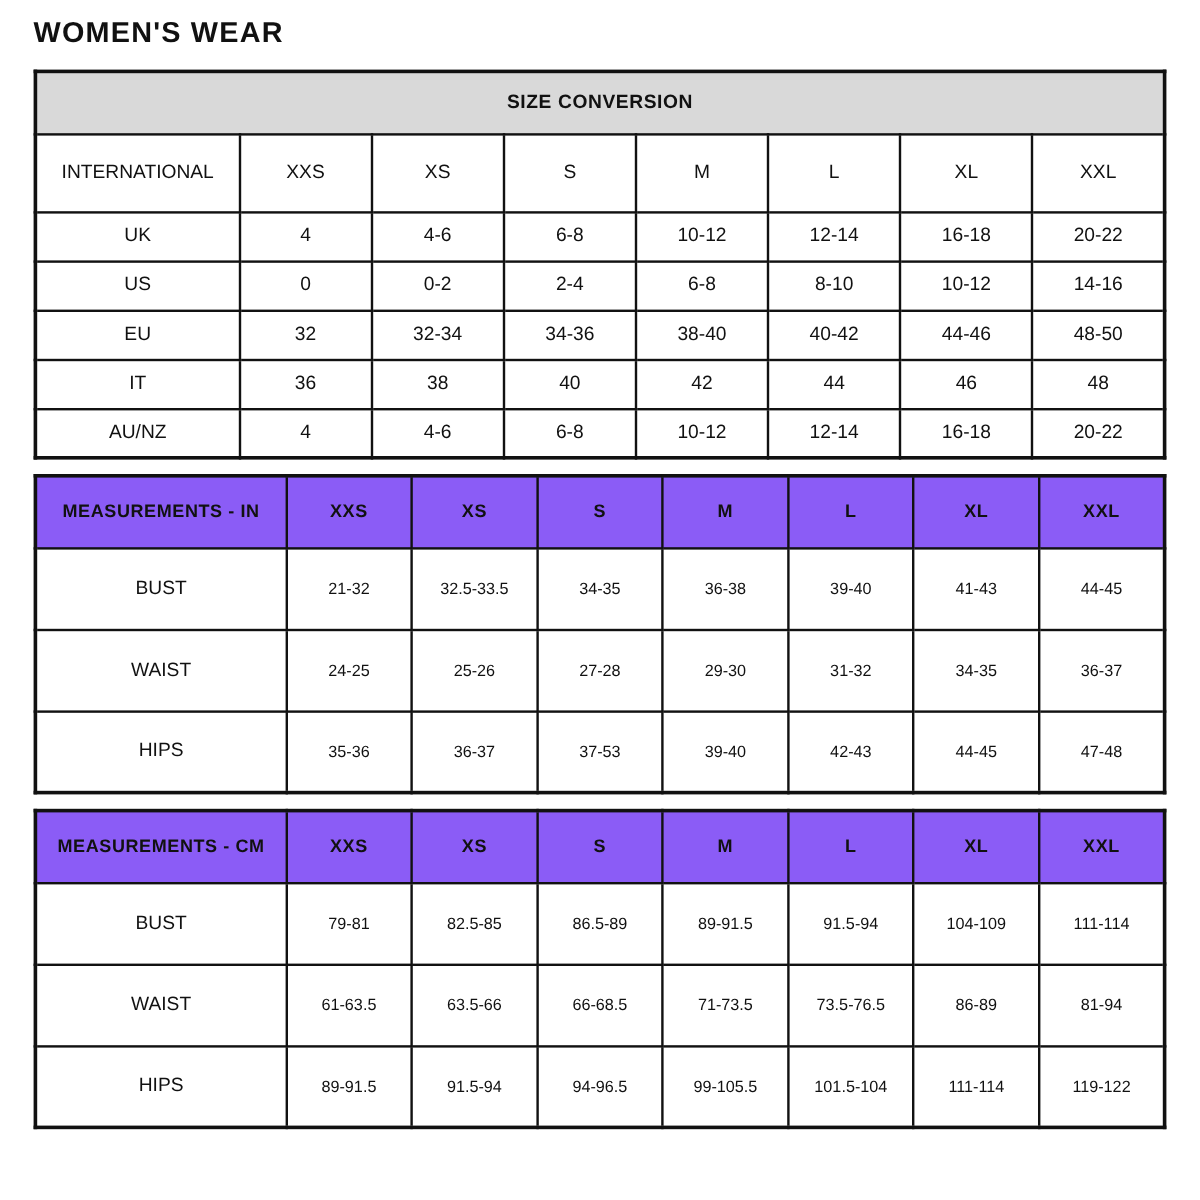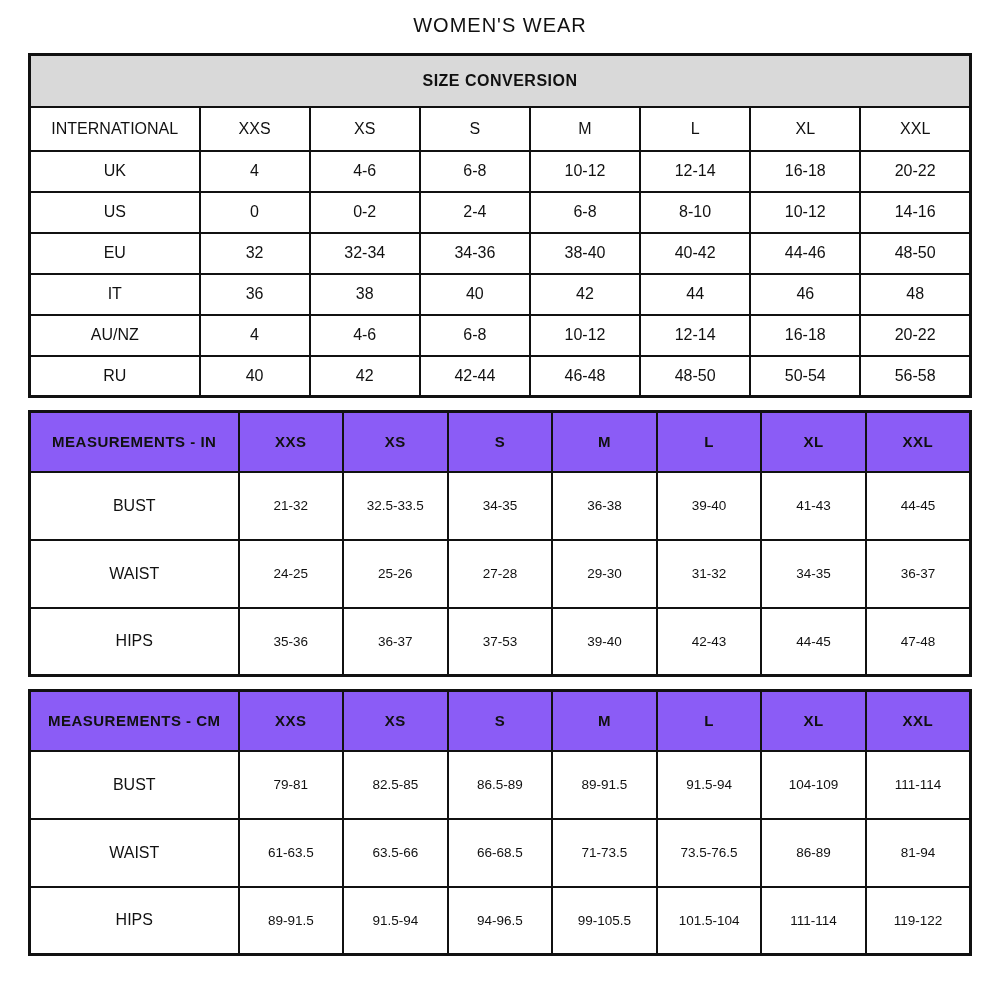--- a/index.html
+++ b/index.html
@@ -8,23 +8,23 @@
     background: #ffffff;
     font-family: "Liberation Sans", "DejaVu Sans", sans-serif;
     color: #111111;
   }
   .page {
     width: 1000px;
     height: 1000px;
     padding: 14px 28px 14px 28px;
   }
   .page-title {
-    text-align: center;
-    font-size: 20px;
-    font-weight: 400;
+    text-align: left;
+    font-size: 24px;
+    font-weight: 700;
     letter-spacing: 1px;
     margin-bottom: 16px;
   }
   table {
     width: 944px;
     border-collapse: collapse;
     table-layout: fixed;
     text-align: center;
   }
   table + table { margin-top: 12px; }
@@ -36,21 +36,21 @@
   }
   .t1 { border: 3px solid #111111; }
   .t2 { border: 3px solid #111111; }
   .table-head {
     background: #d9d9d9;
     font-weight: 700;
     font-size: 16px;
     letter-spacing: 0.5px;
     height: 52px;
   }
-  .t1 .col-head-row td { height: 44px; font-size: 16px; }
+  .t1 .col-head-row td { height: 65px; font-size: 16px; }
   .t1 .data-row td { height: 41px; font-size: 16px; }
   .t2 .col-head-row td {
     height: 60px;
     background: #8b5cf6;
     font-weight: 700;
     font-size: 15px;
     letter-spacing: 0.5px;
   }
   .t2 .data-row td { height: 68px; font-size: 13.5px; }
   .t2 .data-row td.row-label { font-size: 16px; }
@@ -129,30 +129,20 @@
     </tr>
     <tr class="data-row">
       <td class="row-label">AU/NZ</td>
       <td>4</td>
       <td>4-6</td>
       <td>6-8</td>
       <td>10-12</td>
       <td>12-14</td>
       <td>16-18</td>
       <td>20-22</td>
-    </tr>
-    <tr class="data-row">
-      <td class="row-label">RU</td>
-      <td>40</td>
-      <td>42</td>
-      <td>42-44</td>
-      <td>46-48</td>
-      <td>48-50</td>
-      <td>50-54</td>
-      <td>56-58</td>
     </tr>
   </tbody>
     </table>
 
   <table class="t2">
     <colgroup>
       <col style="width:209px">
       <col>
         <col>
         <col>

